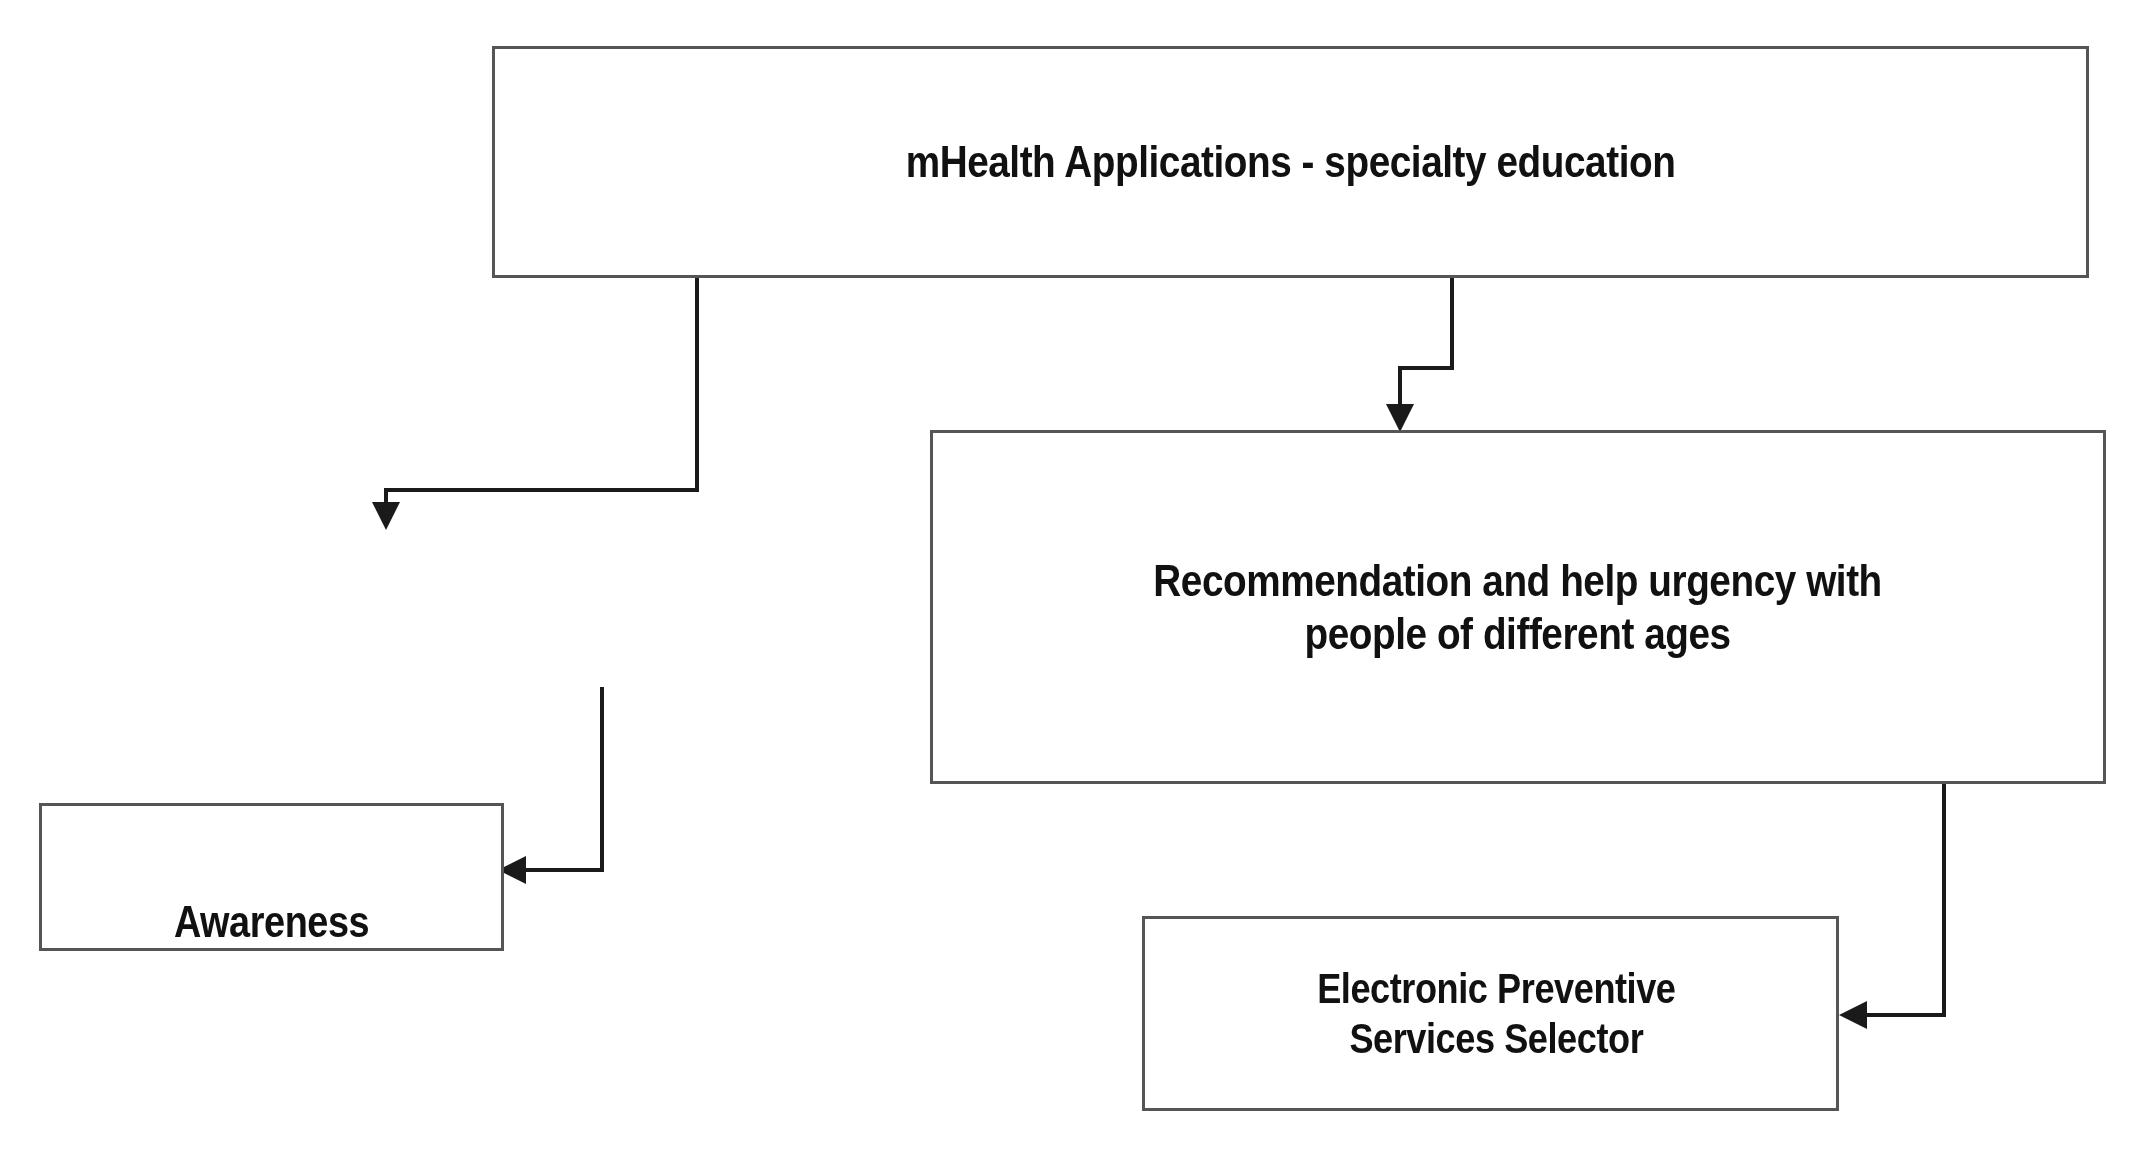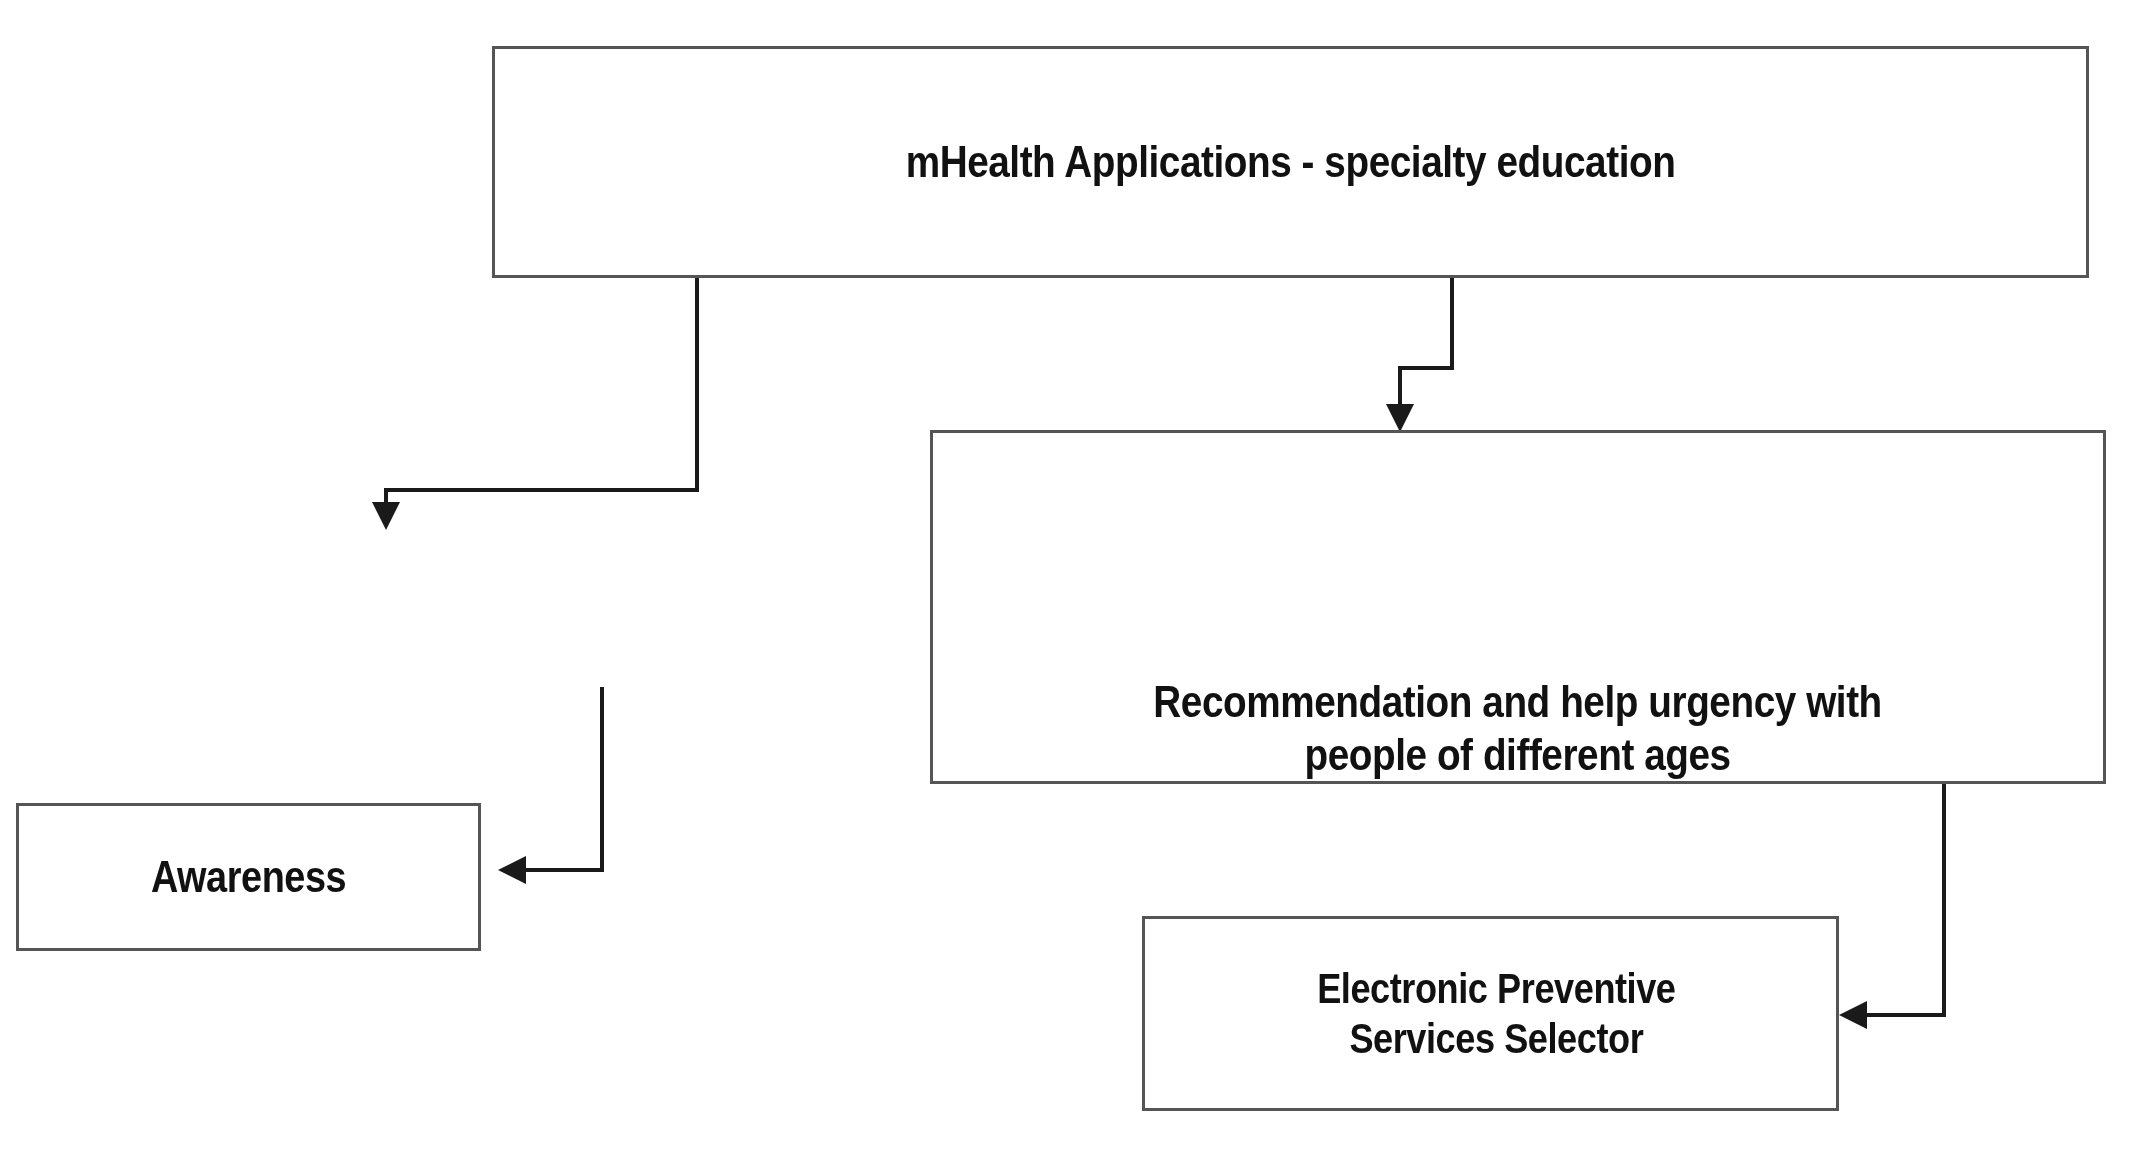--- a/index.html
+++ b/index.html
@@ -40,31 +40,31 @@
     padding: 0 14px;
   }
 
   
   #node-mhealth {
     left: 492px;  top: 46px;   width: 1597px; height: 232px;
   }
   #node-mhealth .node-label { font-size: 45px; }
 
   #node-recommendation {
-    left: 930px;  top: 430px;  width: 1176px; height: 354px; align-items: flex-end;
+    left: 930px;  top: 430px;  width: 1176px; height: 354px;
   }
   #node-recommendation .node-label { font-size: 45px; }
 
   #node-teach-app {
     left: 265px;  top: 528px;  width: 556px;  height: 159px;
   }
   #node-teach-app .node-label { font-size: 44px; }
 
   #node-awareness {
-    left: 16px;   top: 803px;  width: 465px;  height: 148px;
+    left: 39px;   top: 803px;  width: 465px;  height: 148px; align-items: flex-end;
   }
   #node-awareness .node-label { font-size: 44px; }
 
   #node-epss {
     left: 1142px; top: 916px;  width: 697px;  height: 195px; padding-left: 11px;
   }
   #node-epss .node-label { font-size: 42px; }
 
   #connector-layer {
     position: absolute;

